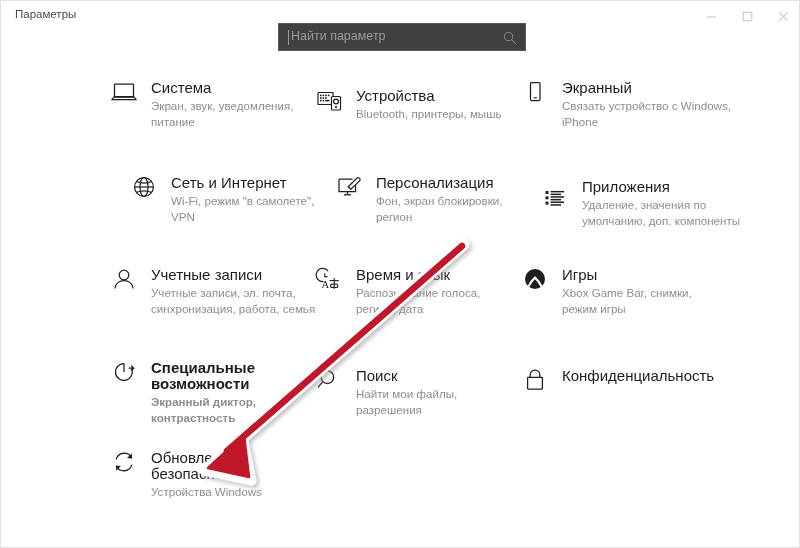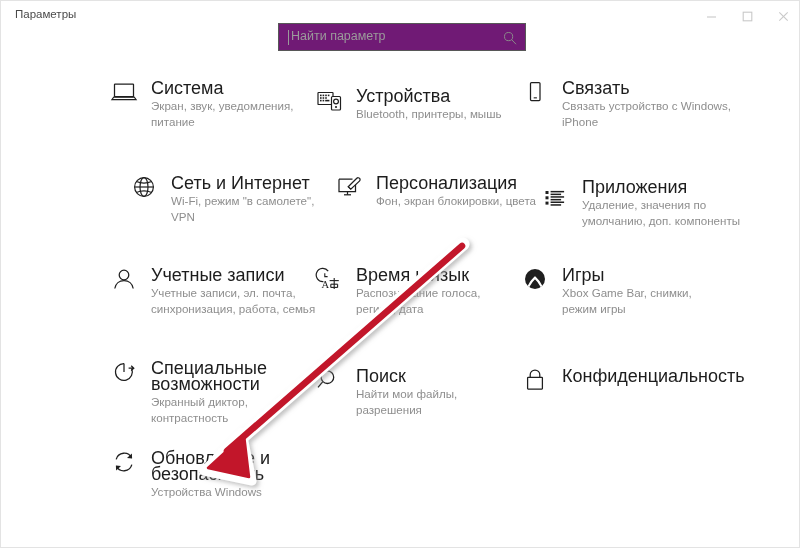--- a/index.html
+++ b/index.html
@@ -38,21 +38,21 @@
     display: flex; align-items: center; justify-content: center;
     color: #c9c9c9;
   }
   .win-btn svg { display: block; }
 
   
   .searchbox {
     position: absolute; left: 277px; top: 22px;
     width: 248px; height: 28px;
     border: 1.4px solid #575757;
-    background: #701a75;
+    background: #404040;
     display: flex; align-items: center;
   }
   .search-caret {
     position: absolute; left: 9px; top: 6px;
     width: 1px; height: 15px; background: #9a9a9a;
   }
   .search-placeholder {
     position: absolute; left: 12px; top: 5px;
     font-size: 12.5px; color: #9b9b9b;
     white-space: nowrap;
@@ -77,21 +77,21 @@
   .tile-icon {
     width: 34px; min-width: 34px; height: 34px;
     margin-right: 10px;
     display: flex; align-items: flex-start; justify-content: center;
     color: #1f1f1f;
     padding-top: 1px;
   }
   .tile-icon svg { display: block; }
   .tile-text { padding-top: 1px; }
   .tile-title {
-    font-size: 18px; color: #1d1d1d;
+    font-size: 15px; color: #1d1d1d;
     line-height: 16px;
     white-space: pre-line;
     margin-bottom: 2px;
   }
   .tile-desc {
     font-size: 11.6px; color: #8e8e8e;
     line-height: 15.5px;
     white-space: pre-line;
   }
 
@@ -191,21 +191,21 @@
       </div>
 
       <div class="tile col3" style="top:0;">
         <div class="tile-icon">
           <svg width="28" height="26" viewBox="0 0 28 26">
             <rect x="9.5" y="2.5" width="9.5" height="18" rx="1" fill="none" stroke="currentColor" stroke-width="1.25"></rect>
             <rect x="12.7" y="17.3" width="3.2" height="1.1" fill="currentColor"></rect>
           </svg>
         </div>
         <div class="tile-text">
-          <div class="tile-title">Связать</div>
+          <div class="tile-title">Экранный</div>
           <div class="tile-desc">Связать устройство с Windows,
 iPhone</div>
         </div>
       </div>
     </div>
 
     <div class="row" style="height:92px;margin-left:20px;">
       <div class="tile col1" style="top:0;">
         <div class="tile-icon">
           <svg width="28" height="26" viewBox="0 0 28 26">
@@ -228,21 +228,21 @@
           <svg width="28" height="26" viewBox="0 0 28 26">
             <path d="M4 4.2 H17.5 M4 4.2 V16.5 H20.5 V9" fill="none" stroke="currentColor" stroke-width="1.25"></path>
             <path d="M9 19.8 H16" stroke="currentColor" stroke-width="1.25"></path>
             <path d="M12.5 16.6 V19.8" stroke="currentColor" stroke-width="1.25"></path>
             <path d="M13.2 11.8 L21.8 3.3 C22.6 2.5 23.9 2.6 24.6 3.4 C25.3 4.2 25.2 5.4 24.4 6.1 L15.8 14.2 Z" fill="#ffffff" stroke="currentColor" stroke-width="1.25"></path>
             <path d="M13.2 11.8 L15.8 14.2" stroke="currentColor" stroke-width="1"></path>
           </svg>
         </div>
         <div class="tile-text">
           <div class="tile-title">Персонализация</div>
-          <div class="tile-desc">Фон, экран блокировки, цвета</div>
+          <div class="tile-desc">Фон, экран блокировки, регион</div>
         </div>
       </div>
 
       <div class="tile col3" style="top:4px;align-items:center;">
         <div class="tile-icon">
           <svg width="28" height="26" viewBox="0 0 28 26">
             <g fill="currentColor">
               <rect x="4.5" y="4" width="3" height="3"></rect>
               <rect x="4.5" y="9.3" width="3" height="3"></rect>
               <rect x="4.5" y="14.6" width="3" height="3"></rect>
@@ -311,21 +311,21 @@
         </div>
         <div class="tile-text">
           <div class="tile-title">Игры</div>
           <div class="tile-desc">Xbox Game Bar, снимки,
 режим игры</div>
         </div>
       </div>
     </div>
 
     <div class="row" style="height:90px;">
-      <div class="tile col1" style="top:0;">
+      <div class="tile col1" style="top:0;font-weight:bold;">
         <div class="tile-icon">
           <svg width="28" height="26" viewBox="0 0 28 26">
             <path d="M14 3.6 A8.4 8.4 0 1 0 21.6 8.6" fill="none" stroke="currentColor" stroke-width="1.25"></path>
             <path d="M14 3.6 V12" stroke="currentColor" stroke-width="1.25"></path>
             <path d="M18.6 8.2 L23.4 8.2 M21.2 5.8 L23.8 8.2 L21.2 10.6" fill="none" stroke="currentColor" stroke-width="1.25"></path>
           </svg>
         </div>
         <div class="tile-text">
           <div class="tile-title">Специальные
 возможности</div>

